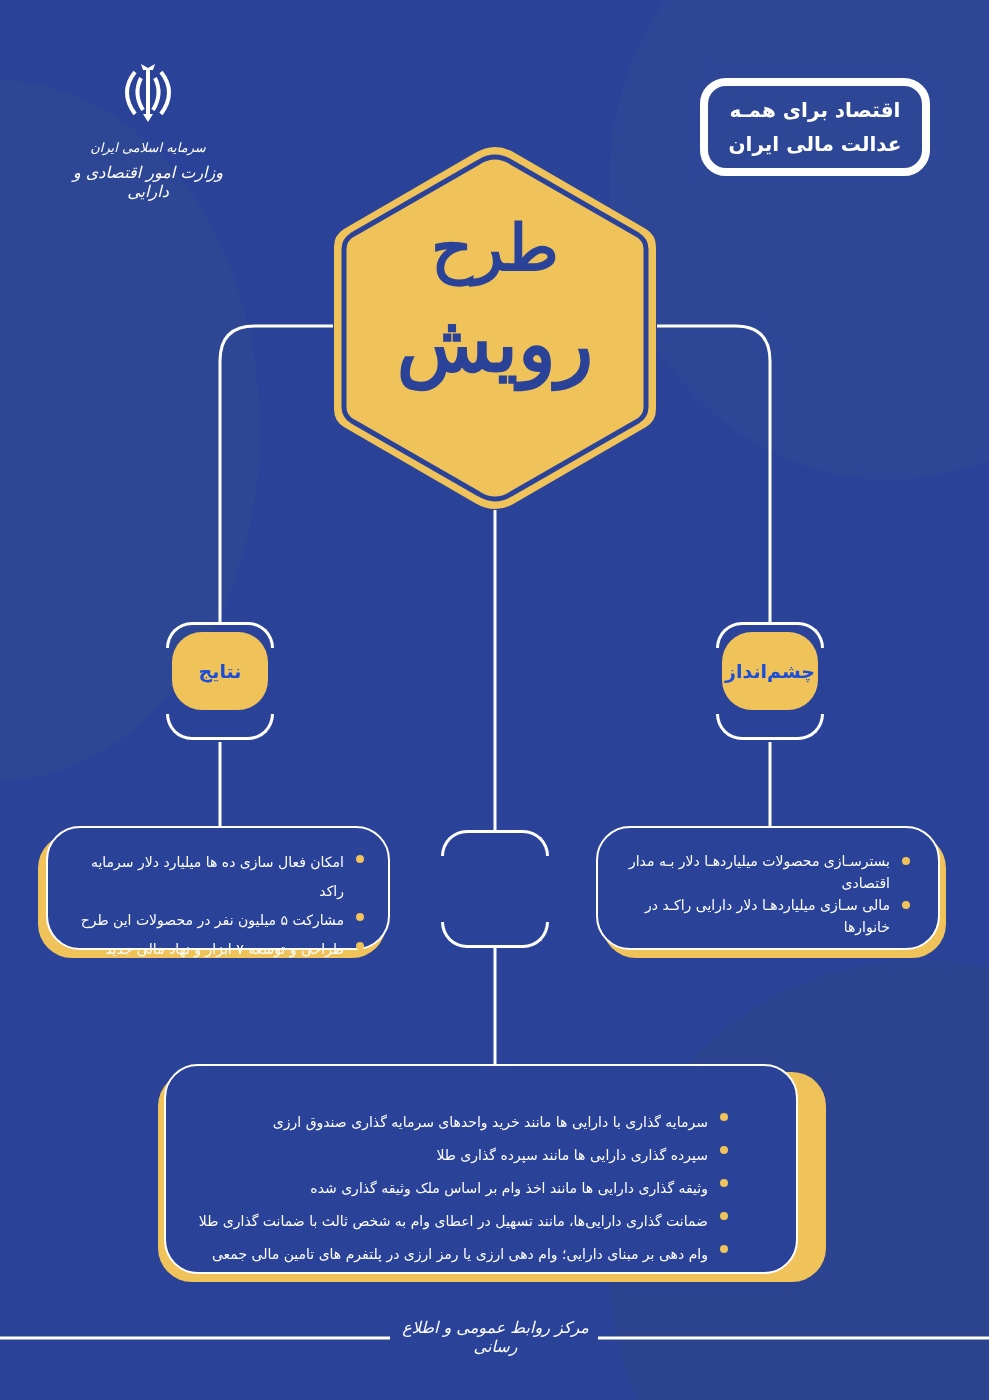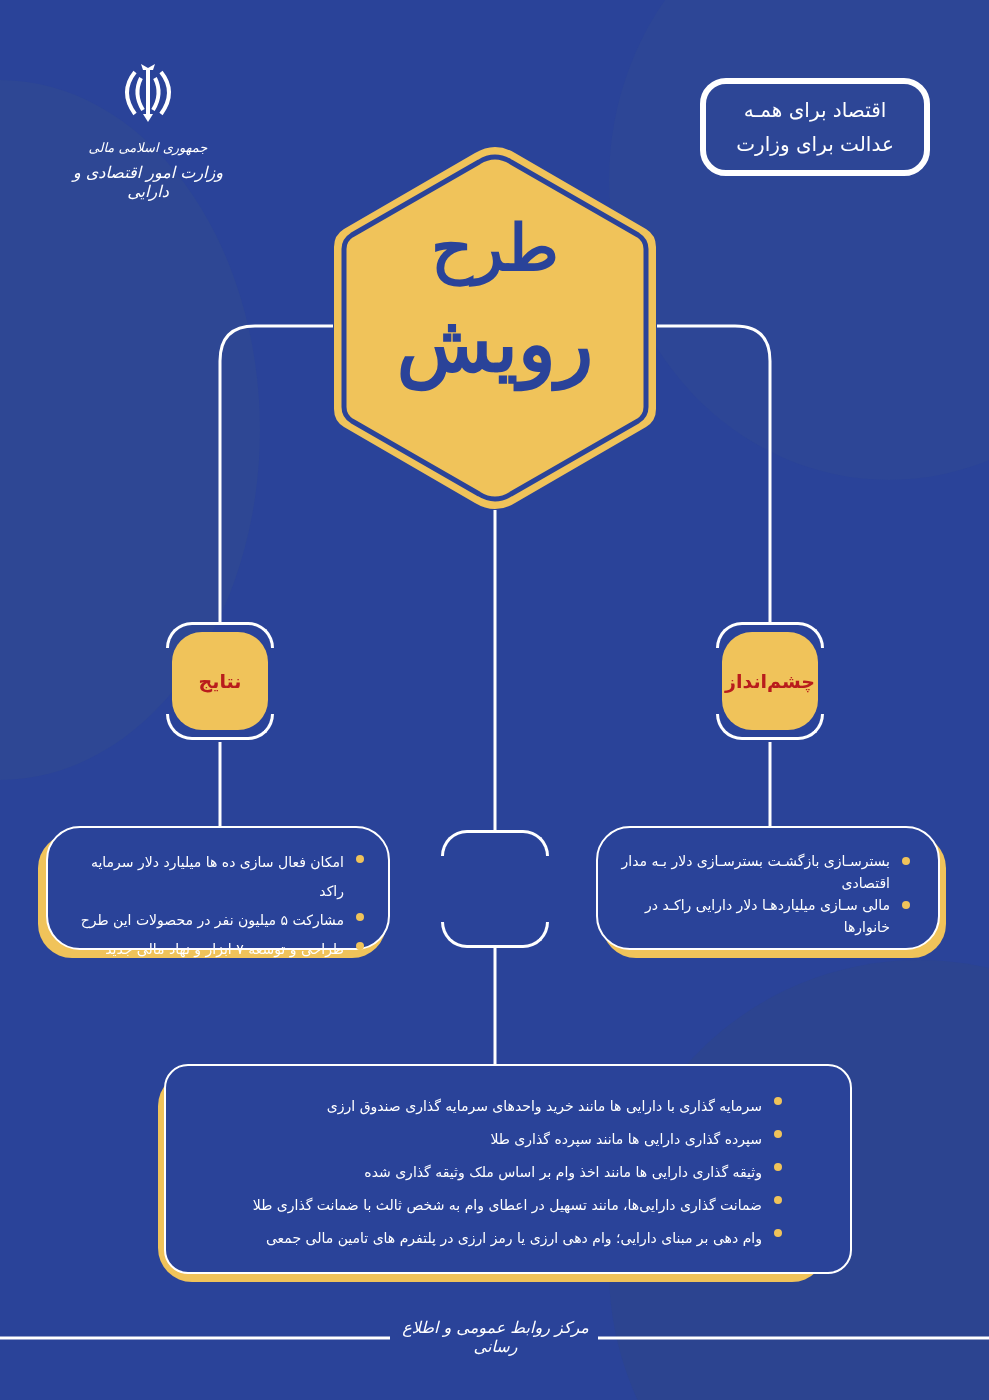--- a/index.html
+++ b/index.html
@@ -15,43 +15,43 @@
   .blob2 { right: -180px; top: -120px; width: 560px; height: 600px; background: #2d4696; }
   .blob3 { right: -240px; top: 960px; width: 620px; height: 620px; background: #2c4490; }
 
   .logo { position: absolute; left: 58px; top: 58px; width: 180px; text-align: center; }
   .emblem { width: 70px; height: 70px; margin: 0 auto; }
   .logo-line1 { font-family: "DejaVu Serif", serif; font-size: 13px; margin-top: 8px; direction: rtl; font-style: italic; }
   .logo-line2 { font-family: "DejaVu Serif", serif; font-size: 16px; margin-top: 8px; direction: rtl; font-style: italic; font-weight: normal; }
 
   .slogan {
     position: absolute; left: 700px; top: 78px; width: 230px; height: 98px;
-    border: 6px solid #ffffff; border-radius: 26px;
+    border: 8px solid #ffffff; border-radius: 26px;
     display: flex; flex-direction: column; justify-content: center; align-items: center;
-    direction: rtl; font-weight: normal; font-size: 20px; line-height: 34px;
+    direction: rtl; font-weight: bold; font-size: 20px; line-height: 34px;
   }
 
   .lines { position: absolute; left: 0; top: 0; width: 989px; height: 1400px; pointer-events: none; }
 
   .hexagon { position: absolute; left: 330px; top: 143px; width: 330px; height: 370px; }
   .hex-title {
     position: absolute; left: 330px; top: 200px; width: 330px; text-align: center;
     color: #2a4399; font-family: "DejaVu Serif", serif; font-weight: bold; direction: rtl;
   }
   .hex-title .t1 { font-size: 64px; line-height: 96px; display: block; }
   .hex-title .t2 { font-size: 78px; line-height: 96px; display: block; }
 
   .node {
     position: absolute; width: 108px; height: 118px;
   }
   .node .pill {
-    position: absolute; left: 6px; top: 10px; width: 96px; height: 98px;
+    position: absolute; left: 6px; top: 10px; width: 96px; height: 78px;
     background: #f0c35a; border-radius: 30px;
     display: flex; align-items: center; justify-content: center;
-    color: #b91c1c; font-weight: bold; font-size: 19px; direction: rtl;
+    color: #1d4ed8; font-weight: bold; font-size: 19px; direction: rtl;
   }
   .node .brk { position: absolute; left: 0; width: 108px; height: 30px; }
   .node .brk.top { top: 0; border-top: 3px solid #fff; border-left: 3px solid #fff; border-right: 3px solid #fff; border-radius: 32px 32px 0 0; height: 26px; clip-path: inset(0 0 0 0); }
   .node .brk.bottom { bottom: 0; border-bottom: 3px solid #fff; border-left: 3px solid #fff; border-right: 3px solid #fff; border-radius: 0 0 32px 32px; height: 26px; }
 
   .card {
     position: absolute;
     border: 2px solid #ffffff; border-radius: 34px;
     background: #2a4399;
     direction: rtl;
@@ -103,27 +103,27 @@
     <g fill="none" stroke="#fff" stroke-width="4">
       <path d="M22 14 Q6 34 22 56"></path>
       <path d="M48 14 Q64 34 48 56"></path>
       <path d="M28 20 Q20 36 30 52"></path>
       <path d="M42 20 Q50 36 40 52"></path>
     </g>
     <rect x="33" y="10" width="4" height="46" fill="#fff"></rect>
     <path d="M28 6 L35 10 L42 6 L40 12 L30 12 Z" fill="#fff"></path>
     <path d="M30 56 L35 64 L40 56 Z" fill="#fff"></path>
   </svg>
-  <div class="logo-line1">جمهوری اسلامی مالی</div>
+  <div class="logo-line1">سرمایه اسلامی ایران</div>
   <div class="logo-line2">وزارت امور اقتصادی و دارایی</div>
 </div>
 
 <div class="slogan">
   <div>اقتصاد برای همـه</div>
-  <div>عدالت برای وزارت</div>
+  <div>عدالت مالی ایران</div>
 </div>
 
 <svg class="hexagon" viewBox="0 0 330 370">
   <path d="M165 4 Q175 4 185 10 L316 86 Q326 92 326 104 L326 266 Q326 278 316 284 L185 360 Q175 366 165 366 Q155 366 145 360 L14 284 Q4 278 4 266 L4 104 Q4 92 14 86 L145 10 Q155 4 165 4 Z" fill="#f0c35a"></path>
   <path d="M165 14 Q173 14 181 19 L308 92 Q316 97 316 106 L316 264 Q316 273 308 278 L181 351 Q173 356 165 356 Q157 356 149 351 L22 278 Q14 273 14 264 L14 106 Q14 97 22 92 L149 19 Q157 14 165 14 Z" fill="none" stroke="#2a4399" stroke-width="5"></path>
 </svg>
 <div class="hex-title">
   <span class="t1">طرح</span>
   <span class="t2">رویش</span>
 </div>
@@ -150,27 +150,27 @@
   <ul>
     <li style="line-height:29px;">امکان فعال سازی ده ها میلیارد دلار سرمایه راکد</li>
     <li style="line-height:29px;">مشارکت ۵ میلیون نفر در محصولات این طرح</li>
     <li style="line-height:29px;">طراحی و توسعه ۷ ابزار و نهاد مالی جدید</li>
   </ul>
 </div>
 
 <div class="card-shadow" style="left:602px; top:834px; width:344px; height:124px;"></div>
 <div class="card" style="left:596px; top:826px; width:344px; height:124px; padding:22px 26px 0 20px;">
   <ul>
-    <li>بسترسـازی بازگشـت بسترسـازی دلار بـه مدار اقتصادی</li>
+    <li>بسترسـازی محصولات میلیاردهـا دلار بـه مدار اقتصادی</li>
     <li>مالی سـازی میلیاردهـا دلار دارایی راکـد در خانوارها</li>
   </ul>
 </div>
 
 <div class="card-shadow" style="left:158px; top:1072px; width:668px; height:210px;"></div>
-<div class="card" style="left:164px; top:1064px; width:688px; height:210px; padding:24px 66px 0 20px;border-radius:24px;">
+<div class="card" style="left:164px; top:1064px; width:634px; height:210px; padding:40px 66px 0 20px;">
   <ul>
     <li style="line-height:33px;">سرمایه گذاری با دارایی ها مانند خرید واحدهای سرمایه گذاری صندوق ارزی</li>
     <li style="line-height:33px;">سپرده گذاری دارایی ها مانند سپرده گذاری طلا</li>
     <li style="line-height:33px;">وثیقه گذاری دارایی ها مانند اخذ وام بر اساس ملک وثیقه گذاری شده</li>
     <li style="line-height:33px;">ضمانت گذاری دارایی‌ها، مانند تسهیل در اعطای وام به شخص ثالث با ضمانت گذاری طلا</li>
     <li style="line-height:33px;">وام دهی بر مبنای دارایی؛ وام دهی ارزی یا رمز ارزی در پلتفرم های تامین مالی جمعی</li>
   </ul>
 </div>
 
 <div class="footer-text">مرکز روابط عمومی و اطلاع رسانی</div>

